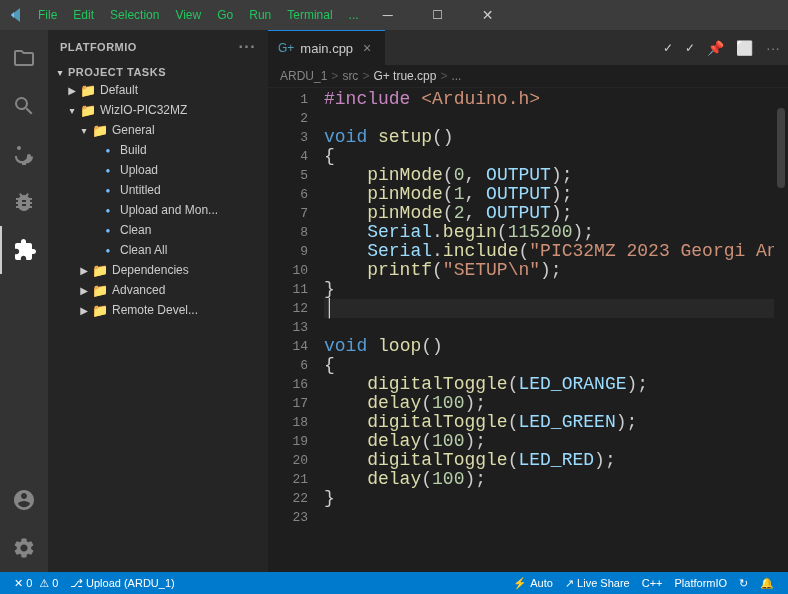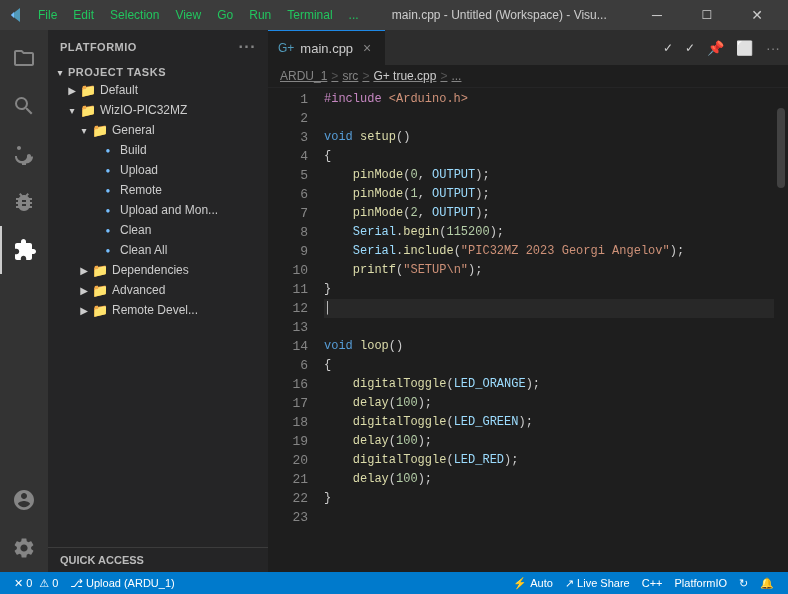--- a/index.html
+++ b/index.html
@@ -42,26 +42,26 @@
 
     
     .editor-area { flex: 1; display: flex; flex-direction: column; overflow: hidden; }
     .tab-bar { background: #2d2d2d; display: flex; align-items: center; height: 35px; flex-shrink: 0; }
     .tab { display: flex; align-items: center; padding: 0 10px; height: 35px; background: #1e1e1e; border-top: 1px solid #1e88e5; color: #cccccc; font-size: 13px; gap: 6px; cursor: pointer; }
     .tab .tab-close { width: 16px; height: 16px; display: flex; align-items: center; justify-content: center; border-radius: 3px; font-size: 14px; color: #858585; }
     .tab-icon { color: #519aba; font-size: 12px; }
     .tab-bar-actions { margin-left: auto; display: flex; align-items: center; gap: 4px; padding-right: 4px; }
     .tab-bar-actions span { color: #858585; cursor: pointer; padding: 2px 4px; font-size: 14px; }
 
-    .breadcrumb { background: #1e1e1e; padding: 4px 12px; font-size: 12px; color: #858585; display: flex; align-items: flex-end; gap: 4px; flex-shrink: 0; border-bottom: 1px solid #252526; text-decoration: underline; }
+    .breadcrumb { background: #1e1e1e; padding: 4px 12px; font-size: 12px; color: #858585; display: flex; align-items: flex-end; gap: 4px; flex-shrink: 0; border-bottom: 1px solid #252526; }
     .breadcrumb .sep { color: #555; }
 
     .code-editor { flex: 1; display: flex; overflow: hidden; background: #1e1e1e; }
     .line-numbers { width: 48px; background: #1e1e1e; padding: 0 8px; text-align: right; color: #858585; font-family: 'Courier New', monospace; font-size: 13px; line-height: 19px; flex-shrink: 0; user-select: none; padding-top: 2px; }
-    .code-content { flex: 1; padding: 2px 0 2px 8px; font-family: 'Courier New', monospace; font-size: 12px; line-height: 19px; overflow-x: auto; white-space: pre; color: #cccccc; }
+    .code-content { flex: 1; padding: 2px 0 2px 8px; font-family: 'Courier New', monospace; font-size: 18px; line-height: 19px; overflow-x: auto; white-space: pre; color: #cccccc; }
 
     
     .kw { color: #569cd6; }
     .fn { color: #dcdcaa; }
     .str { color: #ce9178; }
     .num { color: #b5cea8; }
     .cmt { color: #6a9955; }
     .param { color: #9cdcfe; }
     .punct { color: #cccccc; }
     .macro { color: #c586c0; }
@@ -90,21 +90,20 @@
   <div class="title-bar-menu">
     <span>File</span>
     <span>Edit</span>
     <span>Selection</span>
     <span>View</span>
     <span>Go</span>
     <span>Run</span>
     <span>Terminal</span>
     <span>...</span>
   </div>
-  <div class="title-bar-title">main.cpp - Untitled (Workspace) - Visu...</div>
   <div class="title-bar-controls">
     <span style="font-size:14px;">─</span>
     <span style="font-size:12px;">☐</span>
     <span class="close" style="font-size:14px;">✕</span>
   </div>
 </div>
 
 <div class="main-layout">
 
   <div class="activity-bar">
@@ -197,21 +196,21 @@
           </div>
         <span class="label">Upload</span>
       </div>
 
       <div class="tree-item">
         <div class="indent" style="width:44px"></div>
         <div class="arrow" style="width:8px"></div>
         <div class="icon">
             <span style="color:#75beff;font-size:8px;">●</span>
           </div>
-        <span class="label">Remote</span>
+        <span class="label">Untitled</span>
       </div>
 
       <div class="tree-item">
         <div class="indent" style="width:44px"></div>
         <div class="arrow" style="width:8px"></div>
         <div class="icon">
             <span style="color:#75beff;font-size:8px;">●</span>
           </div>
         <span class="label">Upload and Mon...</span>
       </div>
@@ -249,23 +248,20 @@
       </div>
 
       <div class="tree-item">
         <div class="indent" style="width:28px"></div>
         <div class="arrow">▶</div>
         <div class="icon folder-icon">📁</div>
         <span class="label">Remote Devel...</span>
       </div>
     </div>
 
-    <div class="quick-access">
-      <span style="font-size:11px;">QUICK ACCESS</span>
-    </div>
   </div>
 
   <div class="editor-area">
 
     <div class="tab-bar">
       <div class="tab">
         <span class="tab-icon">G+</span>
         <span>main.cpp</span>
         <span class="tab-close">×</span>
       </div>

